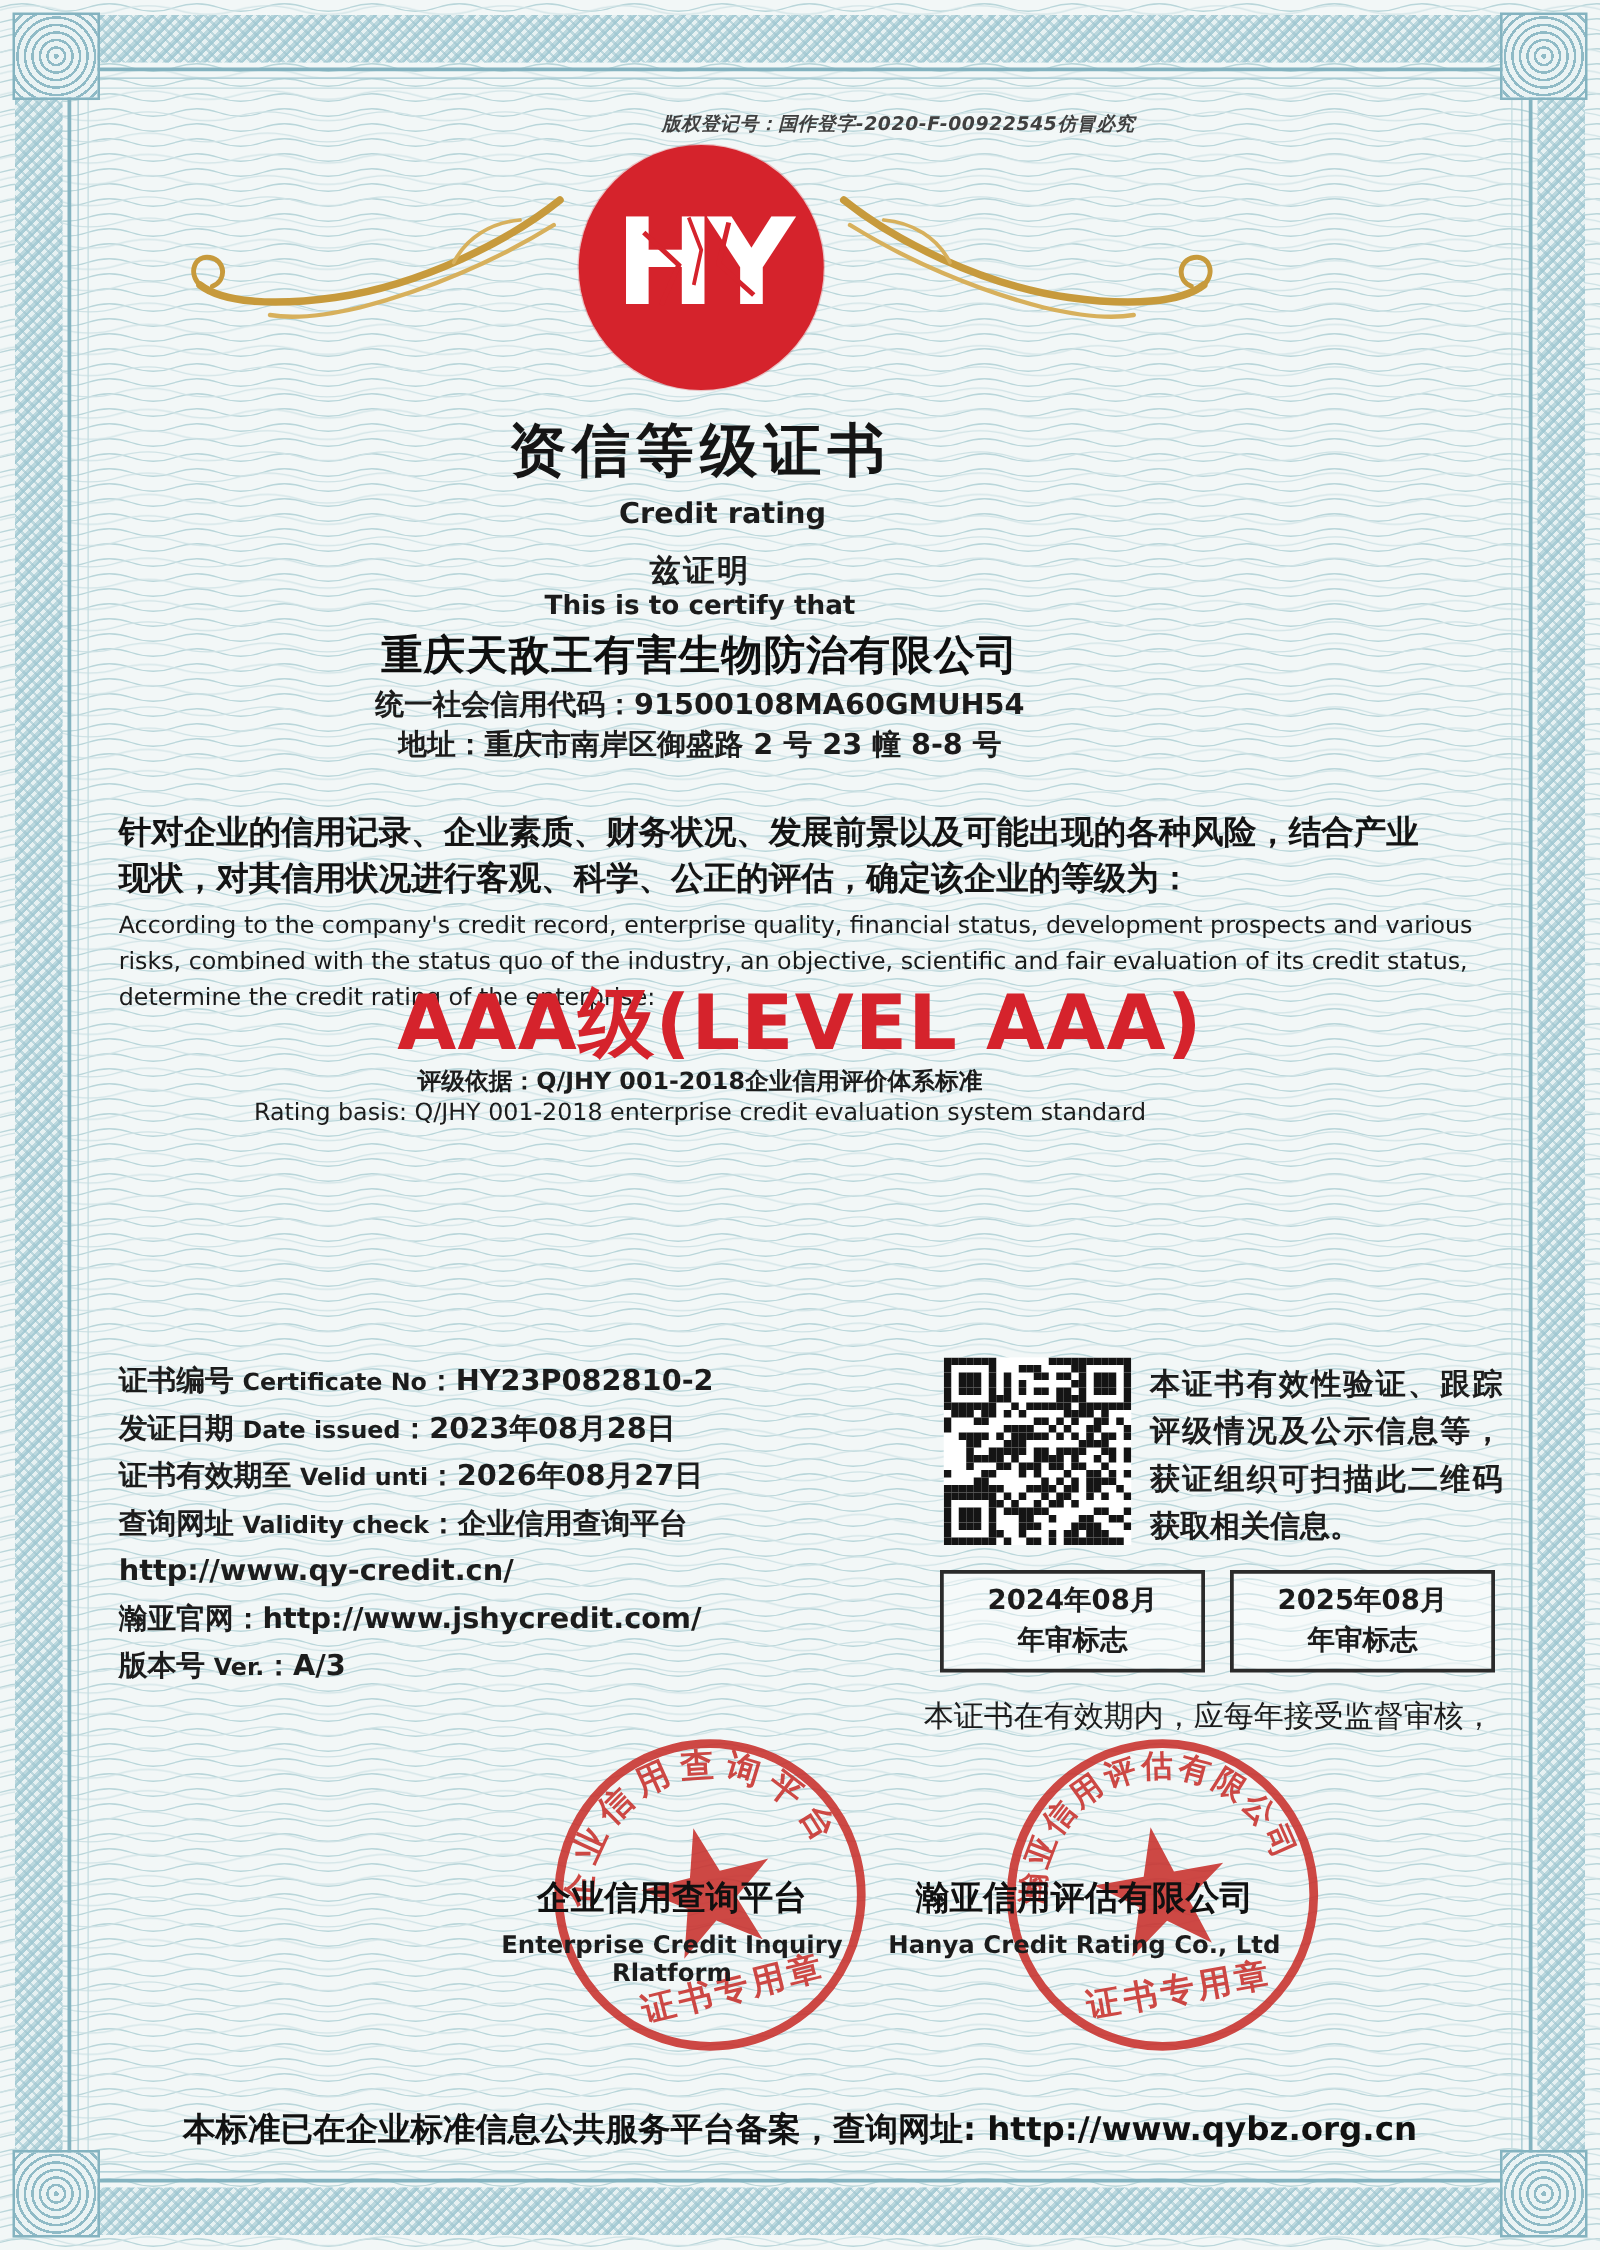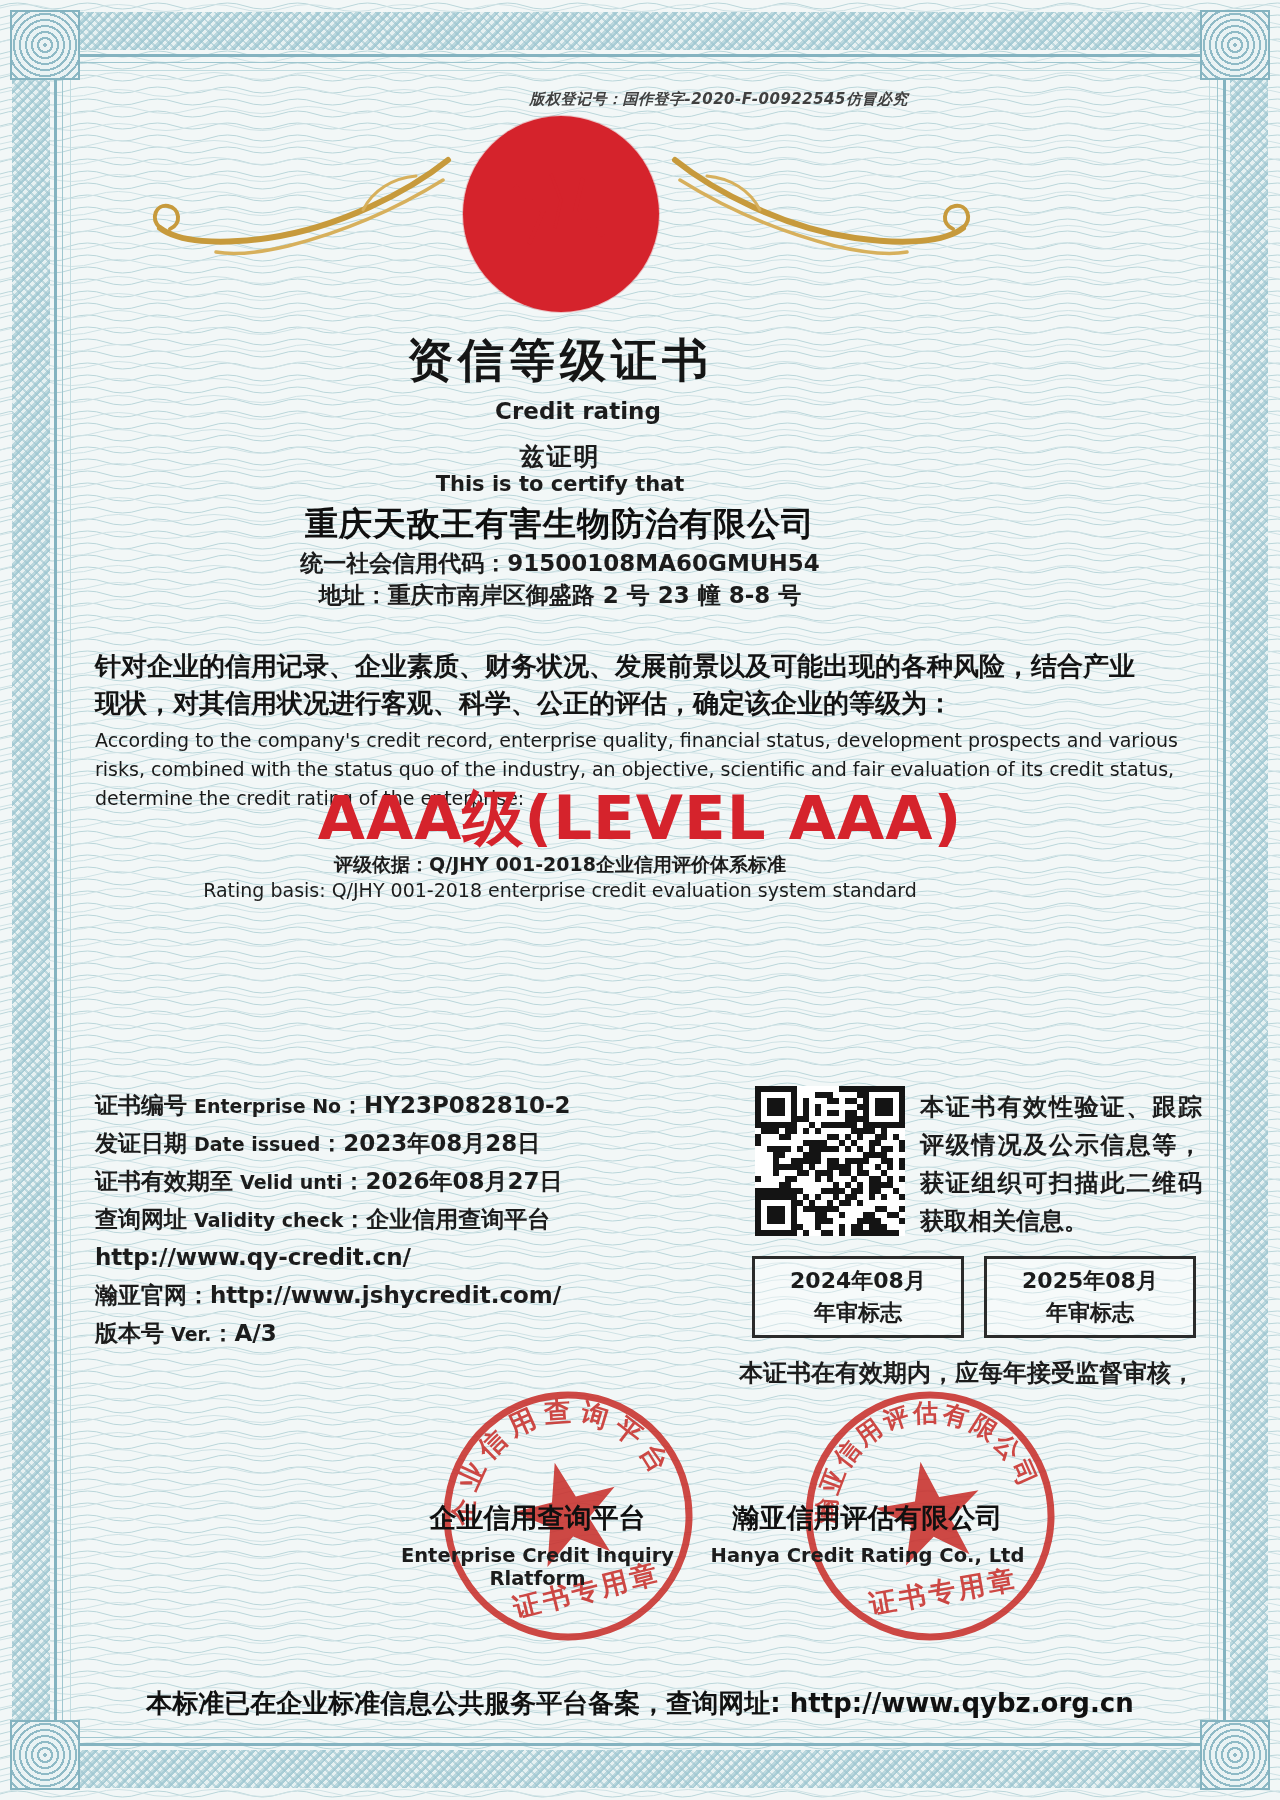--- a/index.html
+++ b/index.html
@@ -53,21 +53,21 @@
   .den{font-size:19px;font-weight:600;margin-left:7px;}
   .dsep{font-size:23px;font-weight:700;}
   .dval{font-size:23px;font-weight:600;}
   
   .qr{left:755px;top:1086px;width:150px;height:150px;background:#fff;}
   .qr-caption{left:920px;top:1088px;width:282px;font-size:24px;font-weight:600;line-height:38px;text-align:justify;}
   .mark-box{width:206px;height:76px;border:3px solid #2b2b2b;background:rgba(255,255,255,.35);
     display:flex;flex-direction:column;align-items:center;justify-content:center;}
   .mb1{left:752px;top:1256px;} .mb2{left:984px;top:1256px;}
   .mark-line{font-size:22px;font-weight:600;line-height:32px;}
-  .note{right:85px;top:1352px;text-align:right;font-size:24px;font-weight:700;line-height:42px;margin-left:44px;}
+  .note{right:85px;top:1352px;text-align:right;font-size:24px;font-weight:400;line-height:42px;margin-left:44px;}
   
   .seal{width:260px;height:260px;opacity:.88;}
   .seal-l{left:438px;top:1386px;transform:rotate(-14deg);}
   .seal-r{left:800px;top:1386px;transform:rotate(-10deg);}
   .org-zh{top:1500px;font-size:27px;font-weight:800;color:#101010;z-index:4;}
   .org-en{top:1544px;font-size:19.5px;font-weight:600;z-index:4;}
   .org1{left:360px;width:355px;text-align:center;}
   .org2{left:695px;width:345px;text-align:center;}
   
   .footer{left:0;right:0;top:1686px;text-align:center;font-size:26px;font-weight:700;color:#111;}
@@ -110,20 +110,21 @@
     <path d="M215,60 C225,40 245,28 268,26" fill="none" stroke="#d7b05c" stroke-width="3" stroke-linecap="round"></path>
   </svg>
   <svg class="abs flourish fl-right" viewBox="0 0 305 115" aria-hidden="true">
     <path d="M300,10 C260,42 190,78 120,88 C70,95 30,92 12,78" fill="none" stroke="#c79a3c" stroke-width="6" stroke-linecap="round"></path>
     <path d="M12,78 C2,68 8,54 20,56 C32,58 34,74 22,79" fill="none" stroke="#c79a3c" stroke-width="4" stroke-linecap="round"></path>
     <path d="M295,30 C250,58 195,82 140,96 C110,103 85,105 68,102" fill="none" stroke="#d7b05c" stroke-width="3.5" stroke-linecap="round"></path>
     <path d="M215,60 C225,40 245,28 268,26" fill="none" stroke="#d7b05c" stroke-width="3" stroke-linecap="round"></path>
   </svg>
 
   <div class="abs logo">
+    <span class="logo-text">HY</span>
     <svg class="logo-cracks" width="196" height="196" aria-hidden="true">
       <polyline points="52,70 80,96 66,128" fill="none" stroke="#d5232c" stroke-width="4"></polyline>
       <polyline points="120,62 112,95 140,120" fill="none" stroke="#d5232c" stroke-width="4"></polyline>
       <polyline points="88,58 98,84 92,112" fill="none" stroke="#d5232c" stroke-width="3"></polyline>
     </svg>
   </div>
 
   <div class="abs cx560 title">资信等级证书</div>
   <div class="abs cx560 subtitle">Credit rating</div>
   <div class="abs cx560 certify-zh">兹证明</div>
@@ -137,21 +138,21 @@
     <div>现状，对其信用状况进行客观、科学、公正的评估，确定该企业的等级为：</div>
   </div>
   <div class="abs stm-en">According to the company's credit record, enterprise quality, financial status, development prospects and various risks, combined with the status quo of the industry, an objective, scientific and fair evaluation of its credit status, determine the credit rating of the enterprise:</div>
 
   <div class="abs level">AAA级(LEVEL AAA)</div>
   <div class="abs cx560 basis-zh">评级依据：Q/JHY 001-2018企业信用评价体系标准</div>
   <div class="abs cx560 basis-en">Rating basis: Q/JHY 001-2018 enterprise credit evaluation system standard</div>
 
   <div class="abs details">
     <div class="detail-line">
-      <span class="dzh">证书编号</span><span class="den">Enterprise No</span><span class="dsep">：</span><span class="dval">HY23P082810-2</span>
+      <span class="dzh">证书编号</span><span class="den">Certificate No</span><span class="dsep">：</span><span class="dval">HY23P082810-2</span>
     </div>
     <div class="detail-line">
       <span class="dzh">发证日期</span><span class="den">Date issued</span><span class="dsep">：</span><span class="dval">2023年08月28日</span>
     </div>
     <div class="detail-line">
       <span class="dzh">证书有效期至</span><span class="den">Velid unti</span><span class="dsep">：</span><span class="dval">2026年08月27日</span>
     </div>
     <div class="detail-line">
       <span class="dzh">查询网址</span><span class="den">Validity check</span><span class="dsep">：</span><span class="dval">企业信用查询平台</span>
     </div>

